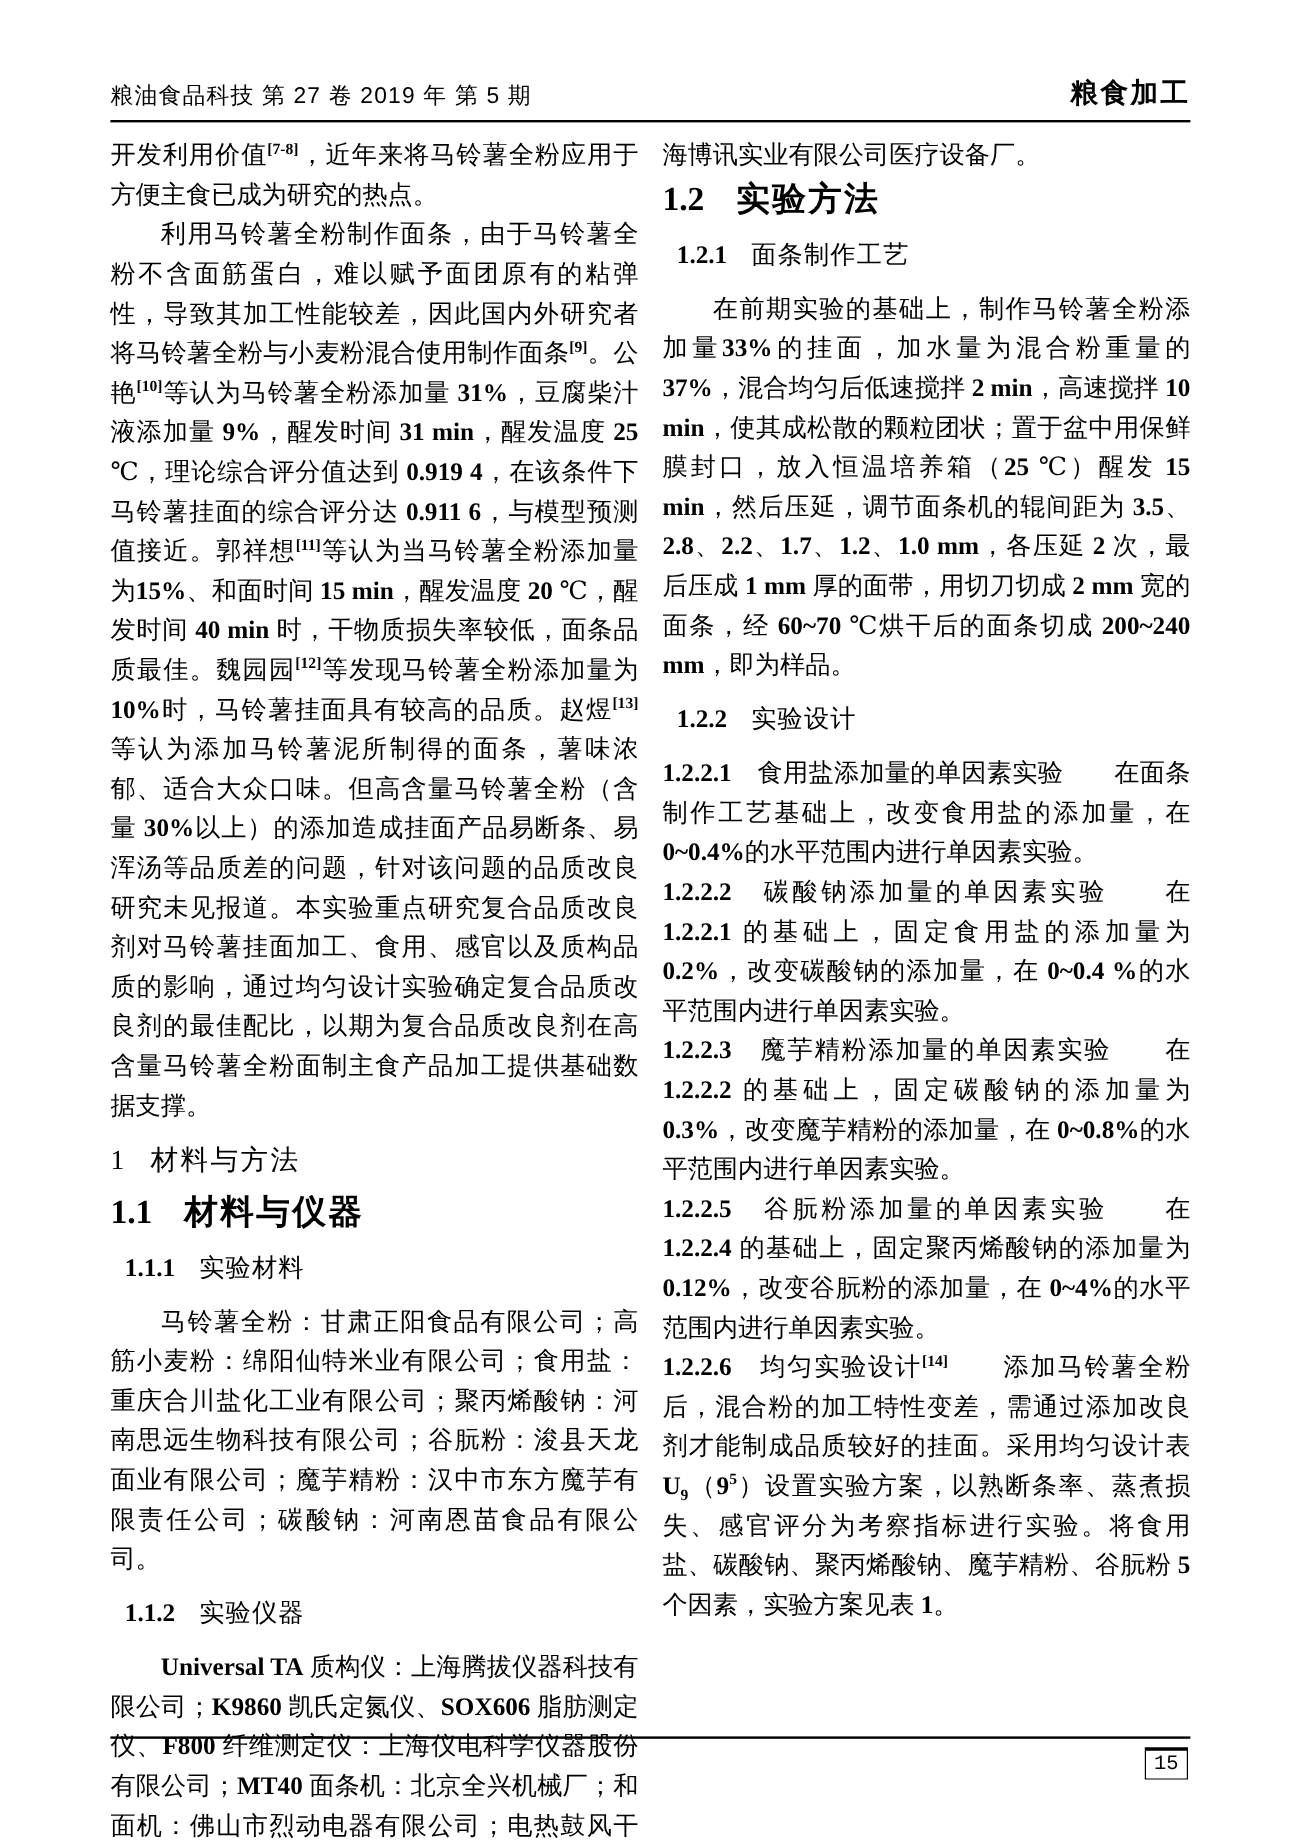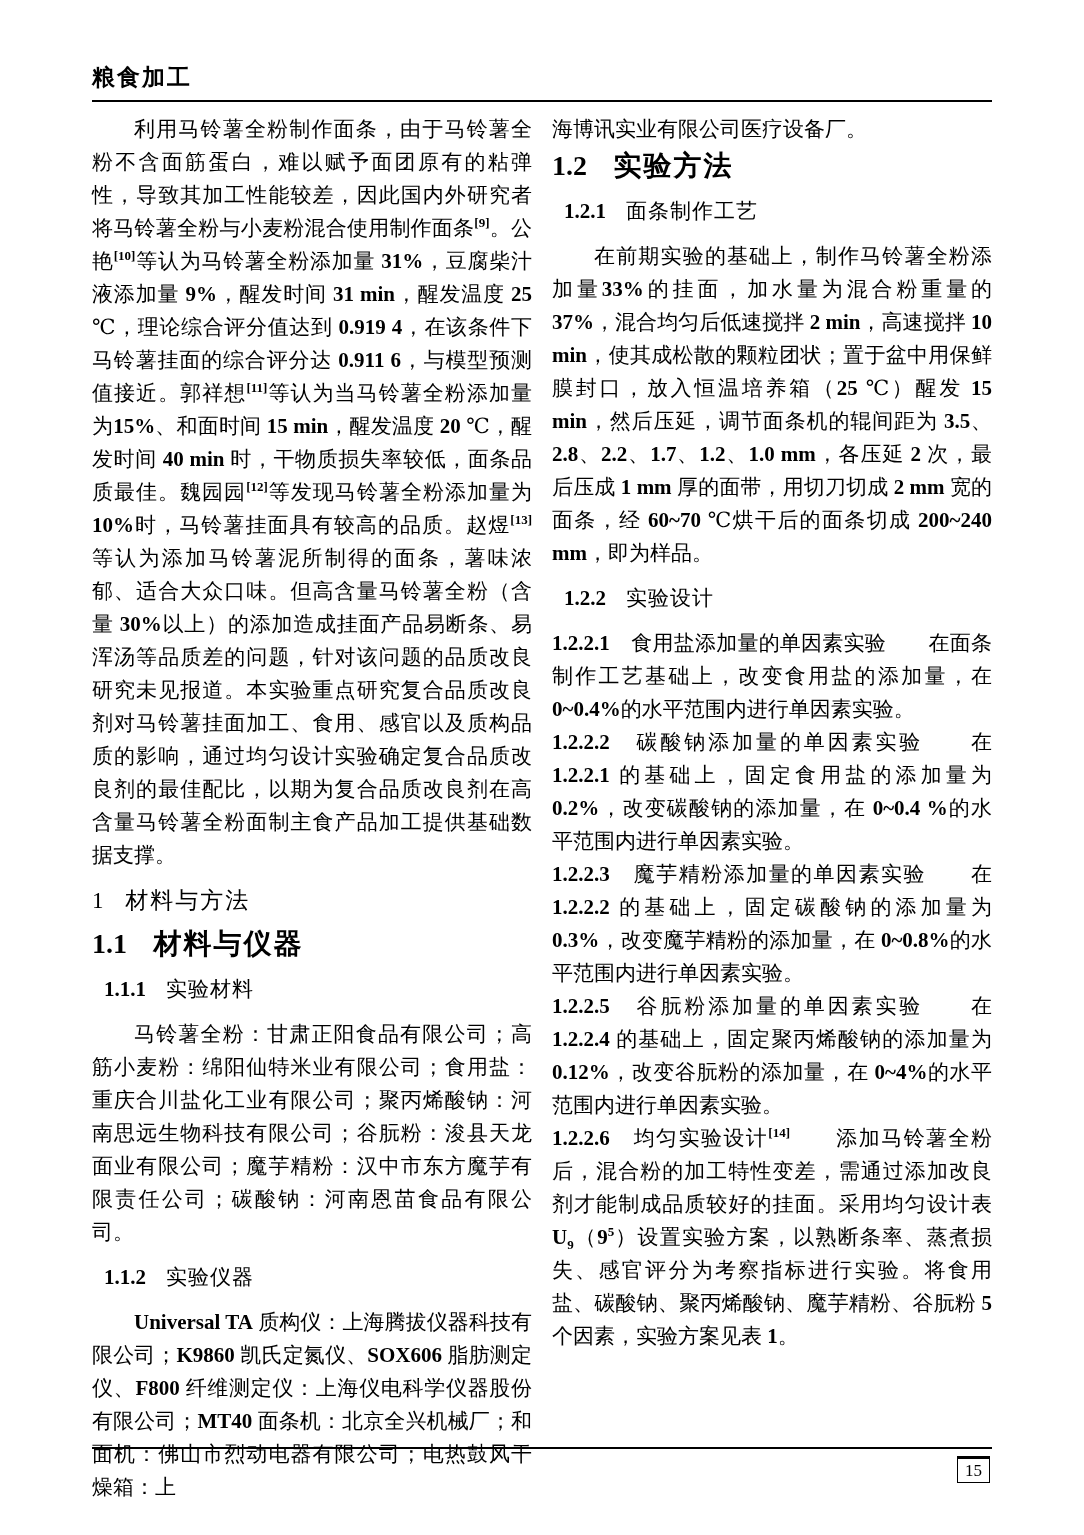--- a/index.html
+++ b/index.html
@@ -41,33 +41,35 @@
   .h3 .htitle { font-weight:normal; letter-spacing:1px; }
 
   .footer {
     position:absolute; left:92px; top:1447px; width:900px;
     border-top:2px solid #000; height:60px;
   }
   .pagebox {
     position:absolute; right:2px; top:7px;
     border:1px solid #000; border-top:3px solid #000;
     padding:0 7px; font-size:17px; line-height:23px;
-    font-family:Liberation Serif, serif;
+    font-family:Liberation Mono, monospace;
   }
 </style>
 </head>
 <body>
 
 <div class="page">
   <div class="content">
     <div class="header">
+      <span class="header-left">粮油食品科技 第 27 卷 2019 年 第 5 期</span>
       <span class="header-right">粮食加工</span>
     </div>
     <div class="cols">
       <div class="col">
+          <p class="para"><span class="txt">开发利用价值</span><sup class="ref">[7-8]</sup><span class="txt">，近年来将马铃薯全粉应用于方便主食已成为研究的热点。</span></p>
           <p class="para indent"><span class="txt">利用马铃薯全粉制作面条，由于马铃薯全粉不含面筋蛋白，难以赋予面团原有的粘弹性，导致其加工性能较差，因此国内外研究者将马铃薯全粉与小麦粉混合使用制作面条</span><sup class="ref">[9]</sup><span class="txt">。公艳</span><sup class="ref">[10]</sup><span class="txt">等认为马铃薯全粉添加量 </span><span class="num">31%</span><span class="txt">，豆腐柴汁液添加量 </span><span class="num">9%</span><span class="txt">，醒发时间 </span><span class="num">31 min</span><span class="txt">，醒发温度 </span><span class="num">25</span><span class="txt"> ℃，理论综合评分值达到 </span><span class="num">0.919 4</span><span class="txt">，在该条件下马铃薯挂面的综合评分达 </span><span class="num">0.911 6</span><span class="txt">，与模型预测值接近。郭祥想</span><sup class="ref">[11]</sup><span class="txt">等认为当马铃薯全粉添加量为</span><span class="num">15%</span><span class="txt">、和面时间 </span><span class="num">15 min</span><span class="txt">，醒发温度 </span><span class="num">20</span><span class="txt"> ℃，醒发时间 </span><span class="num">40 min</span><span class="txt"> 时，干物质损失率较低，面条品质最佳。魏园园</span><sup class="ref">[12]</sup><span class="txt">等发现马铃薯全粉添加量为 </span><span class="num">10%</span><span class="txt">时，马铃薯挂面具有较高的品质。赵煜</span><sup class="ref">[13]</sup><span class="txt">等认为添加马铃薯泥所制得的面条，薯味浓郁、适合大众口味。但高含量马铃薯全粉（含量 </span><span class="num">30%</span><span class="txt">以上）的添加造成挂面产品易断条、易浑汤等品质差的问题，针对该问题的品质改良研究未见报道。本实验重点研究复合品质改良剂对马铃薯挂面加工、食用、感官以及质构品质的影响，通过均匀设计实验确定复合品质改良剂的最佳配比，以期为复合品质改良剂在高含量马铃薯全粉面制主食产品加工提供基础数据支撑。</span></p>
           <div class="h1"><span class="hnum">1</span><span class="htitle">材料与方法</span></div>
           <div class="h2"><span class="hnum">1.1</span><span class="htitle">材料与仪器</span></div>
           <div class="h3"><span class="hnum">1.1.1</span><span class="htitle">实验材料</span></div>
           <p class="para indent"><span class="txt">马铃薯全粉：甘肃正阳食品有限公司；高筋小麦粉：绵阳仙特米业有限公司；食用盐：重庆合川盐化工业有限公司；聚丙烯酸钠：河南思远生物科技有限公司；谷朊粉：浚县天龙面业有限公司；魔芋精粉：汉中市东方魔芋有限责任公司；碳酸钠：河南恩苗食品有限公司。</span></p>
           <div class="h3"><span class="hnum">1.1.2</span><span class="htitle">实验仪器</span></div>
           <p class="para indent"><span class="num">Universal TA</span><span class="txt"> 质构仪：上海腾拔仪器科技有限公司；</span><span class="num">K9860</span><span class="txt"> 凯氏定氮仪、</span><span class="num">SOX606</span><span class="txt"> 脂肪测定仪、</span><span class="num">F800</span><span class="txt"> 纤维测定仪：上海仪电科学仪器股份有限公司；</span><span class="num">MT40</span><span class="txt"> 面条机：北京全兴机械厂；和面机：佛山市烈动电器有限公司；电热鼓风干燥箱：上</span></p>
         </div>
       <div class="col">
           <p class="para"><span class="txt">海博讯实业有限公司医疗设备厂。</span></p>

